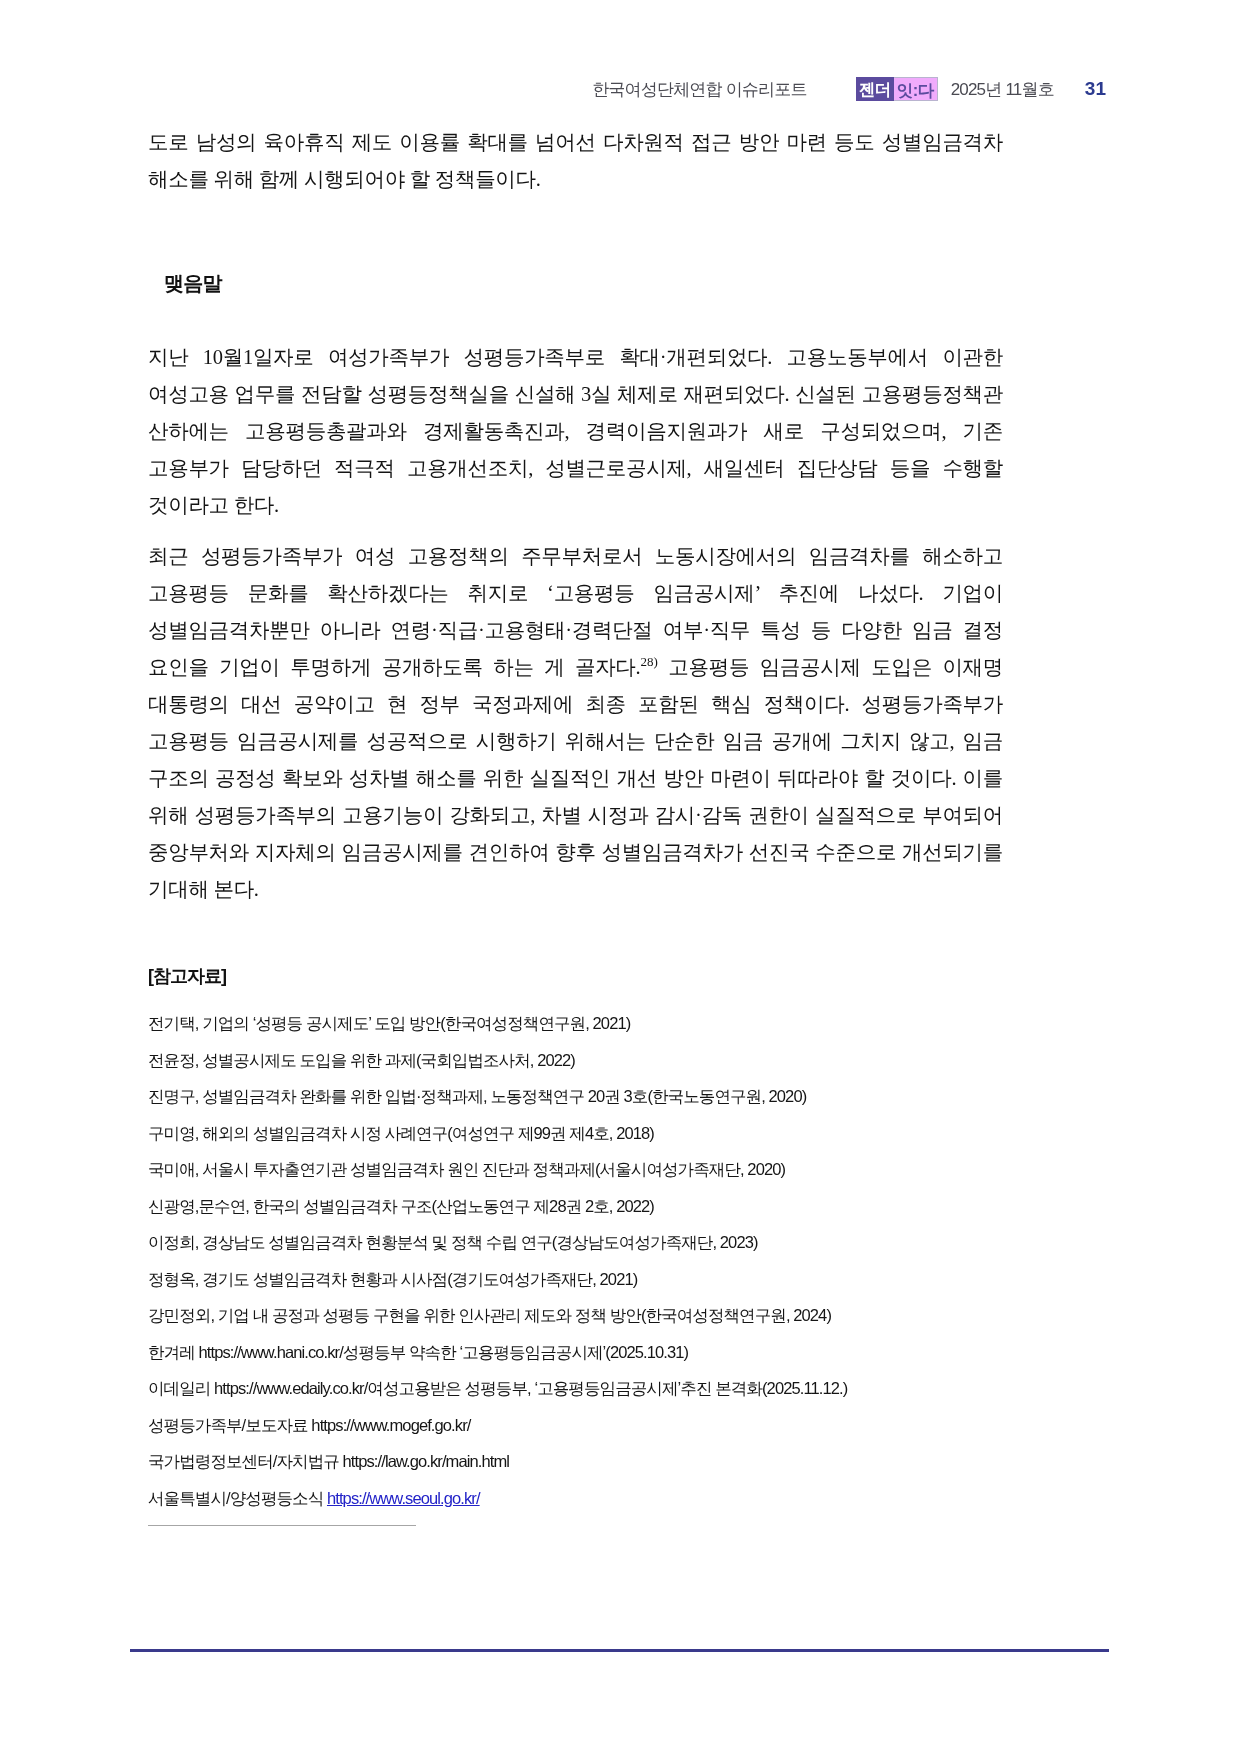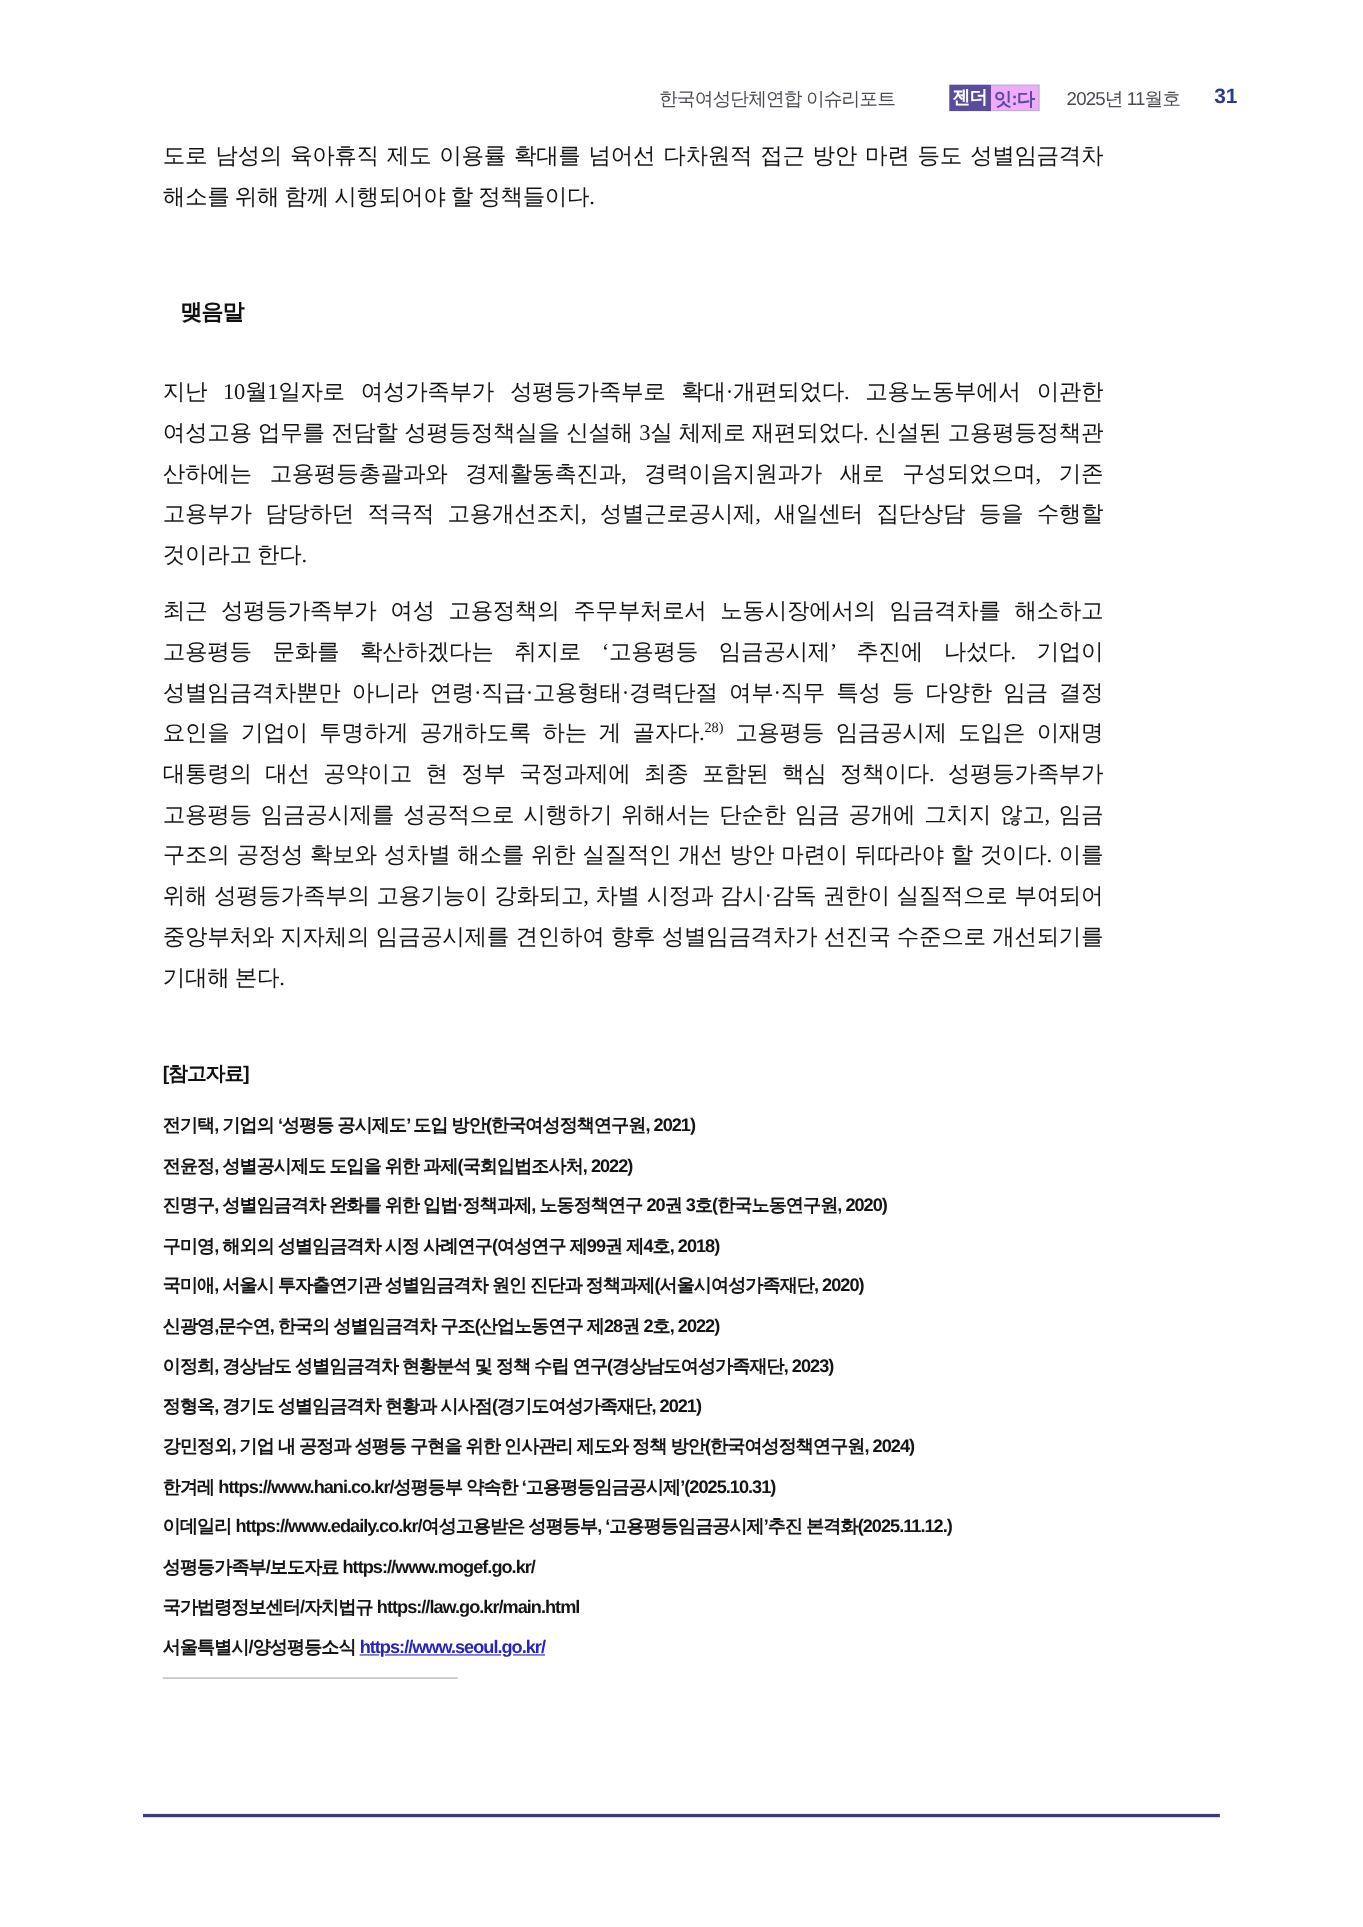--- a/index.html
+++ b/index.html
@@ -20,21 +20,21 @@
     position: absolute;
     inset: 0;
     background: #fff;
   }
 
   
   .header {
     position: absolute;
     top: 72px;
     left: 130px;
-    right: 114px;
+    right: 133px;
     height: 34px;
     display: flex;
     align-items: center;
     justify-content: flex-end;
     gap: 9px;
     font-family: "Liberation Sans", "DejaVu Sans", sans-serif;
   }
   .header-title {
     font-size: 17px;
     color: #4a4a52;
@@ -62,21 +62,21 @@
     border: 1px solid #b9b4cf;
     border-left: none;
     padding: 0 3px;
     box-sizing: border-box;
   }
   .header-date {
     font-size: 17px;
     color: #4a4a52;
     letter-spacing: -0.8px;
     white-space: nowrap;
-    margin-left: 16px;
+    margin-left: 4px;
   }
   .header-pageno {
     font-size: 19px;
     font-weight: 700;
     color: #2b3a8f;
     letter-spacing: 0;
     margin-left: 22px;
   }
 
   
@@ -125,21 +125,20 @@
     font-size: 18px;
     font-weight: 700;
     letter-spacing: -1px;
     color: #111111;
   }
   ul.ref-list {
     list-style: none;
     margin: 0;
     padding: 0;
     font-family: "Liberation Sans", "DejaVu Sans", sans-serif;
-    font-weight: bold;
   }
   ul.ref-list li {
     font-size: 16.5px;
     line-height: 18px;
     letter-spacing: -0.9px;
     color: #151515;
     margin-bottom: 18.5px;
     white-space: nowrap;
   }
   a.ref-link {

